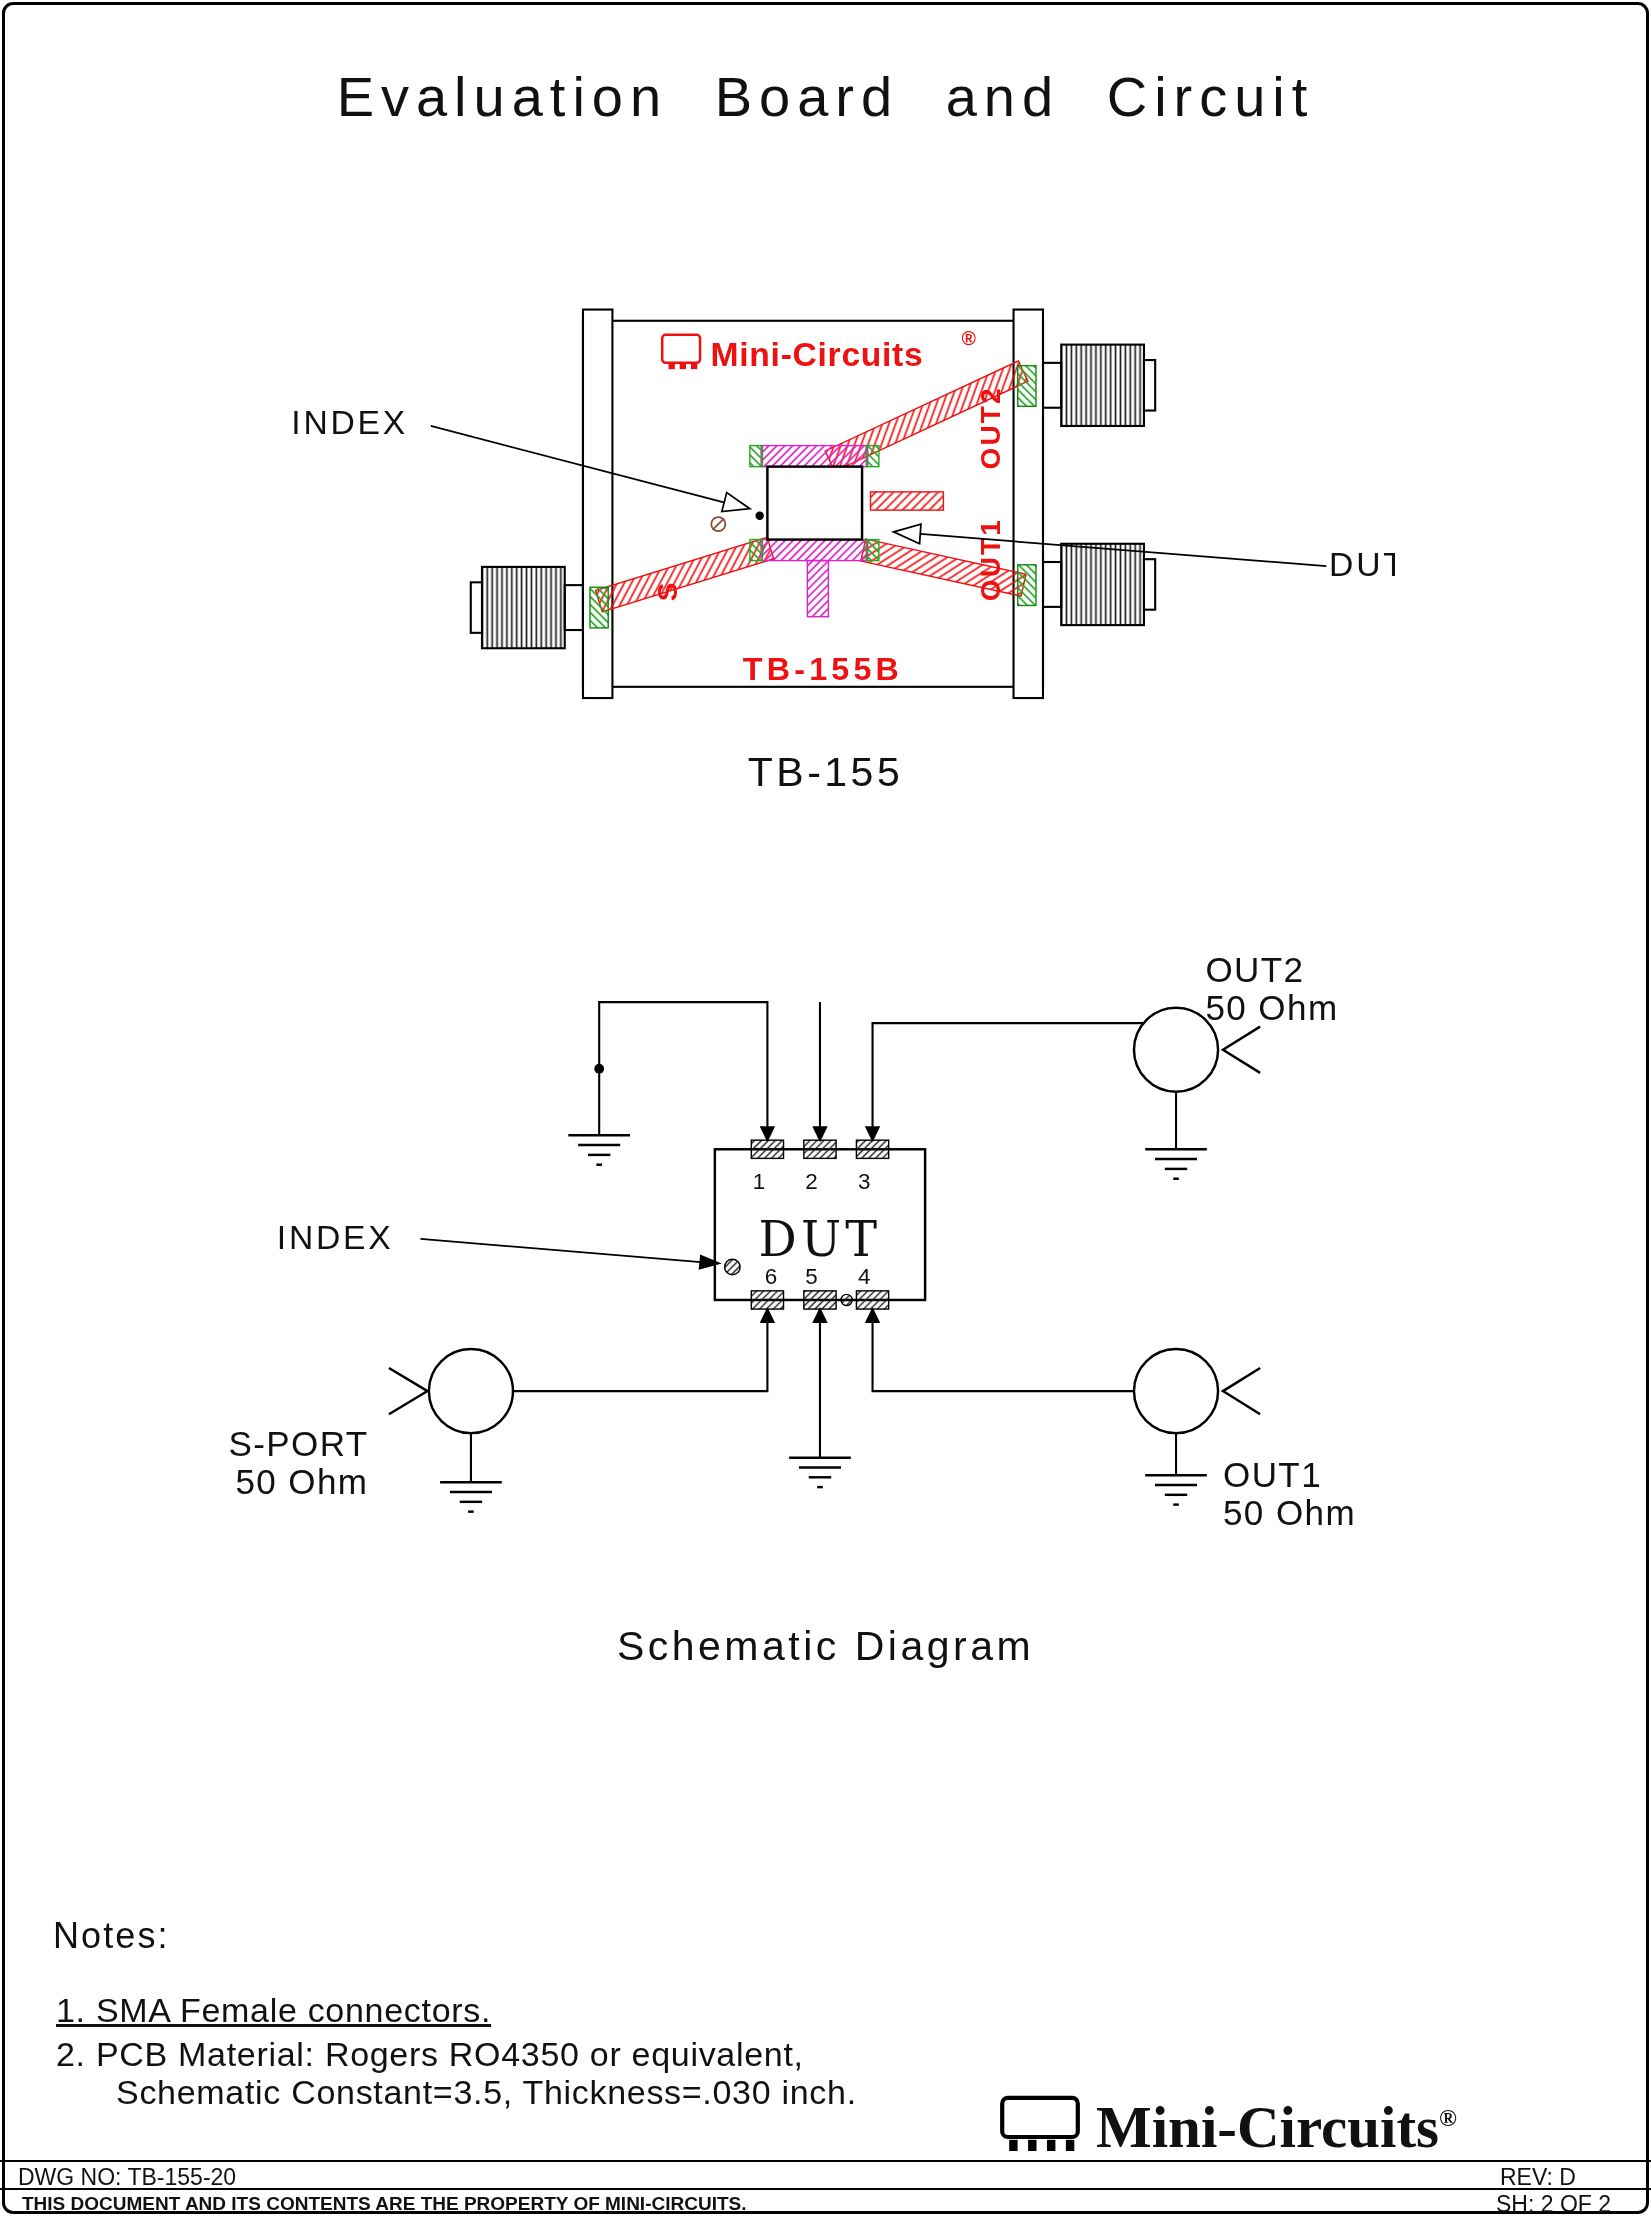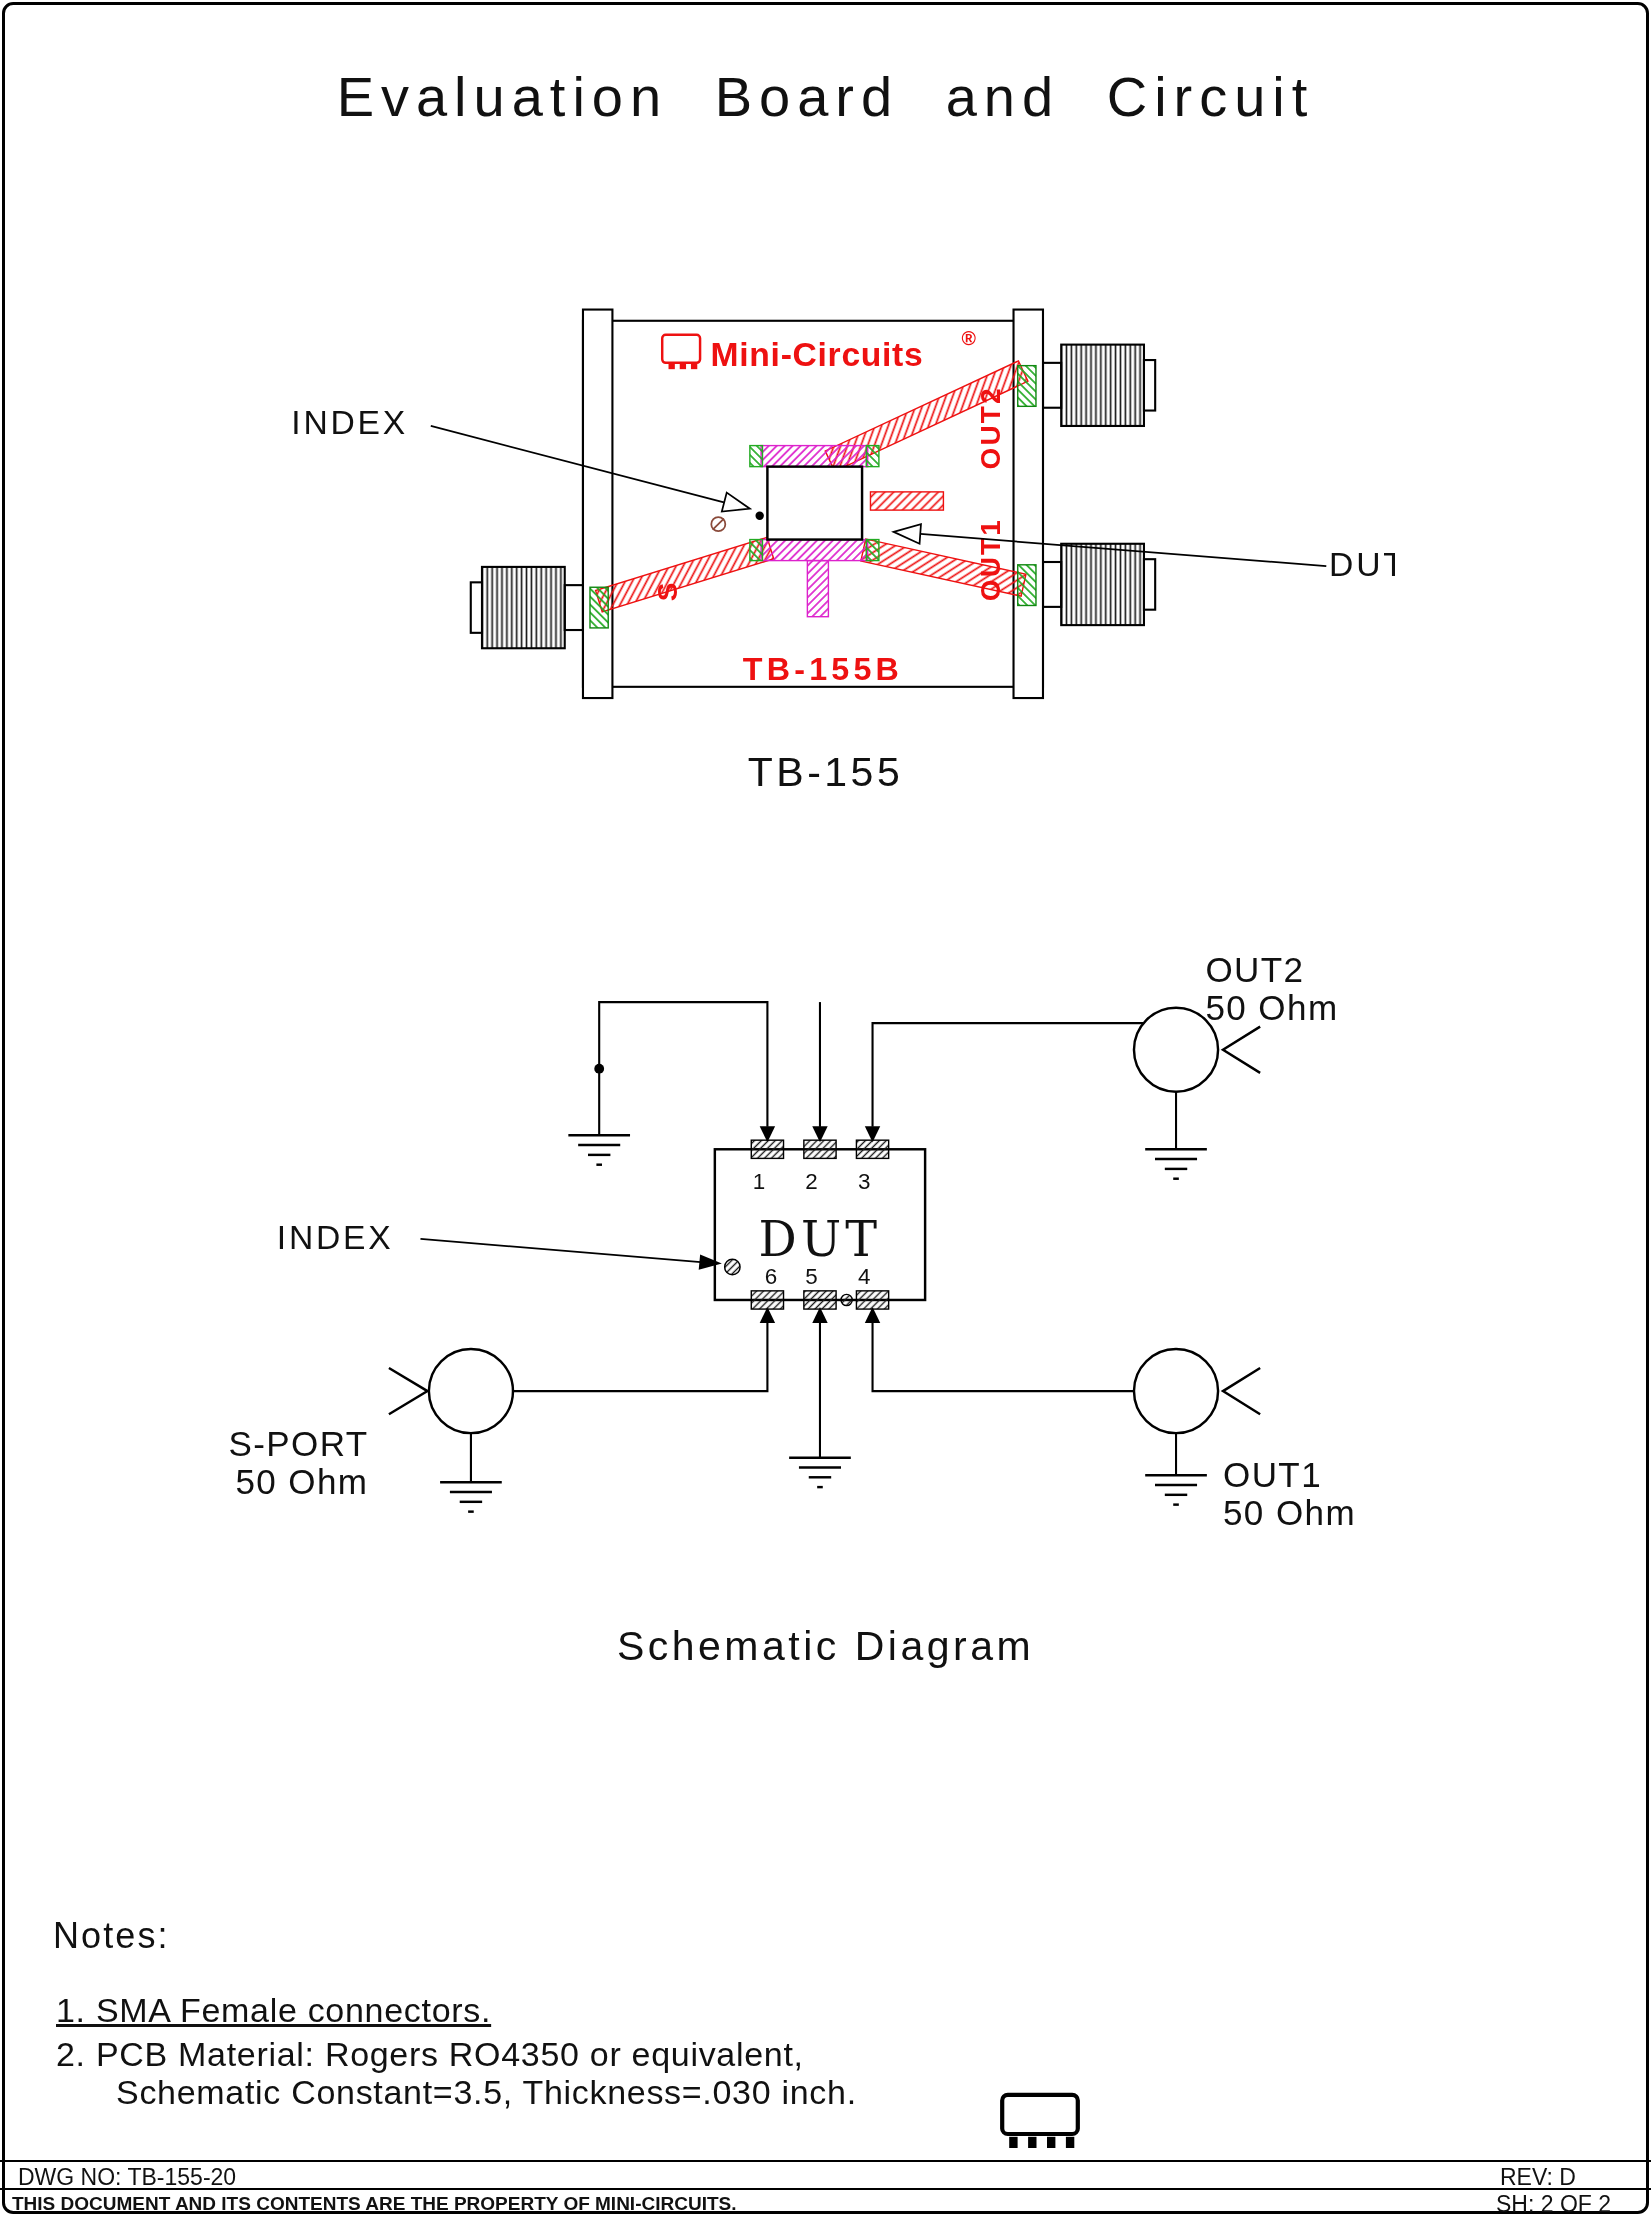--- a/index.html
+++ b/index.html
@@ -17,21 +17,21 @@
   .note1{left:56px;top:1991px;text-decoration:underline;}
   .note2a{left:56px;top:2035px;}
   .note2b{left:116px;top:2073px;}
   .brand{left:998px;top:2089px;display:flex;align-items:center;gap:14px;}
   .brand-text{font-family:"Liberation Serif",serif;font-weight:bold;font-size:59px;line-height:59px;white-space:nowrap;}
   .brand-text sup{font-size:24px;}
   .hline{position:absolute;left:0;right:0;border-top:2.8px solid #000;}
   .l1{top:2160px;} .l2{top:2188px;}
   .ftxt{position:absolute;font-size:23px;white-space:nowrap;}
   .dwg{left:18px;top:2164px;}
-  .prop{left:12px;top:2193px;font-size:19px;font-weight:bold;}
+  .prop{left:22px;top:2193px;font-size:19px;font-weight:bold;}
   .rev{left:1500px;top:2164px;}
   .sh{left:1496px;top:2191px;}
   svg text{font-family:"Liberation Sans",sans-serif;}
   .serif-text{font-family:"DejaVu Serif",serif;}
 </style>
 </head>
 <body>
 
 <div class="page-border"></div>
 
@@ -246,20 +246,21 @@
 <div class="abs note note2b">Schematic Constant=3.5, Thickness=.030 inch.</div>
 
 <div class="abs brand">
   <svg width="84" height="62" viewBox="0 0 120 88">
     <rect x="6" y="8" width="108" height="56" rx="8" fill="none" stroke="#000" stroke-width="6"></rect>
     <rect x="16" y="68" width="12" height="16" fill="#000"></rect>
     <rect x="43" y="68" width="12" height="16" fill="#000"></rect>
     <rect x="70" y="68" width="12" height="16" fill="#000"></rect>
     <rect x="97" y="68" width="12" height="16" fill="#000"></rect>
   </svg>
+  <div class="brand-text"><span>Mini-Circuits</span><sup>®</sup></div>
 </div>
 
 <div class="hline l1"></div>
 <div class="hline l2"></div>
 <div class="ftxt dwg">DWG NO: TB-155-20</div>
 <div class="ftxt prop">THIS DOCUMENT AND ITS CONTENTS ARE THE PROPERTY OF MINI-CIRCUITS.</div>
 <div class="ftxt rev">REV: D</div>
 <div class="ftxt sh">SH: 2 OF 2</div>
 
 

